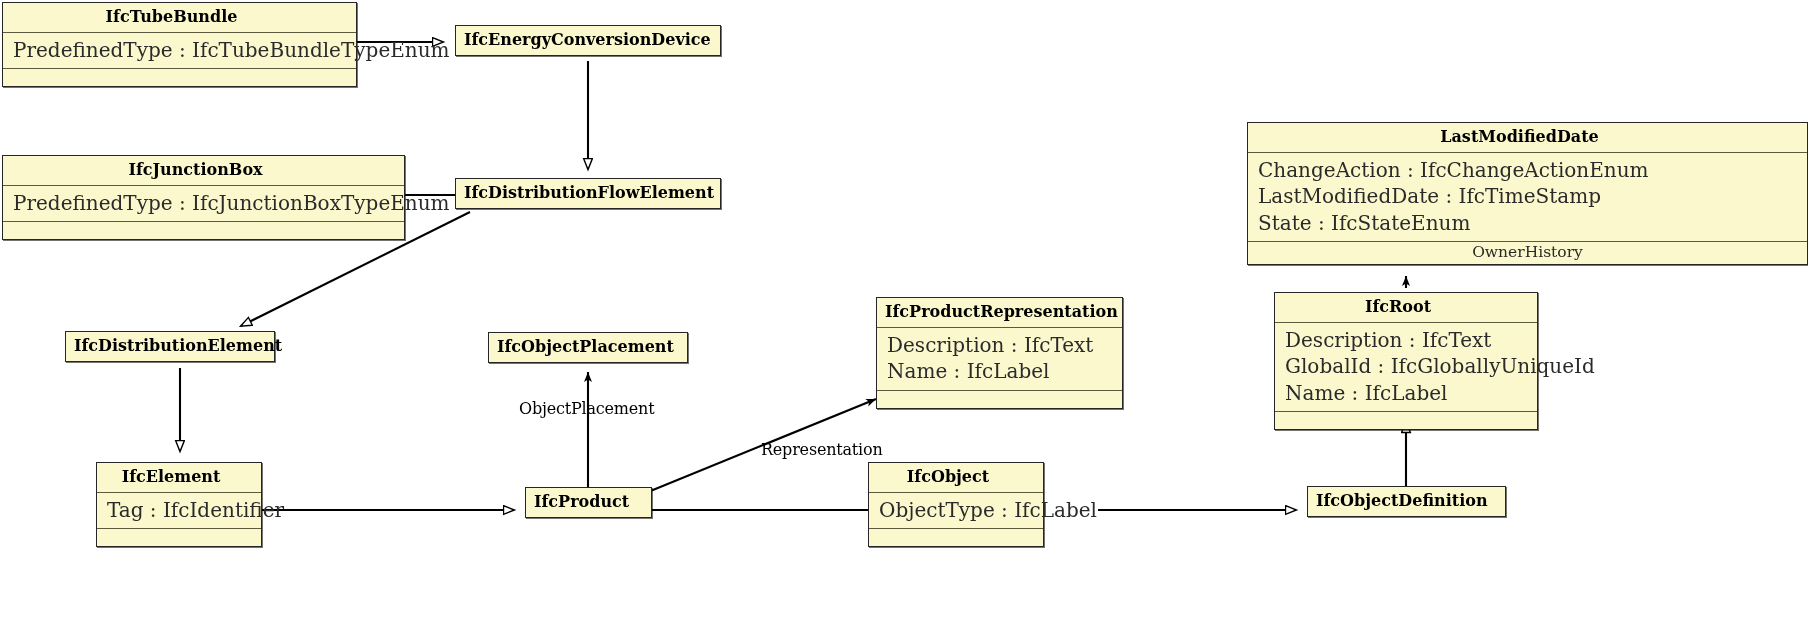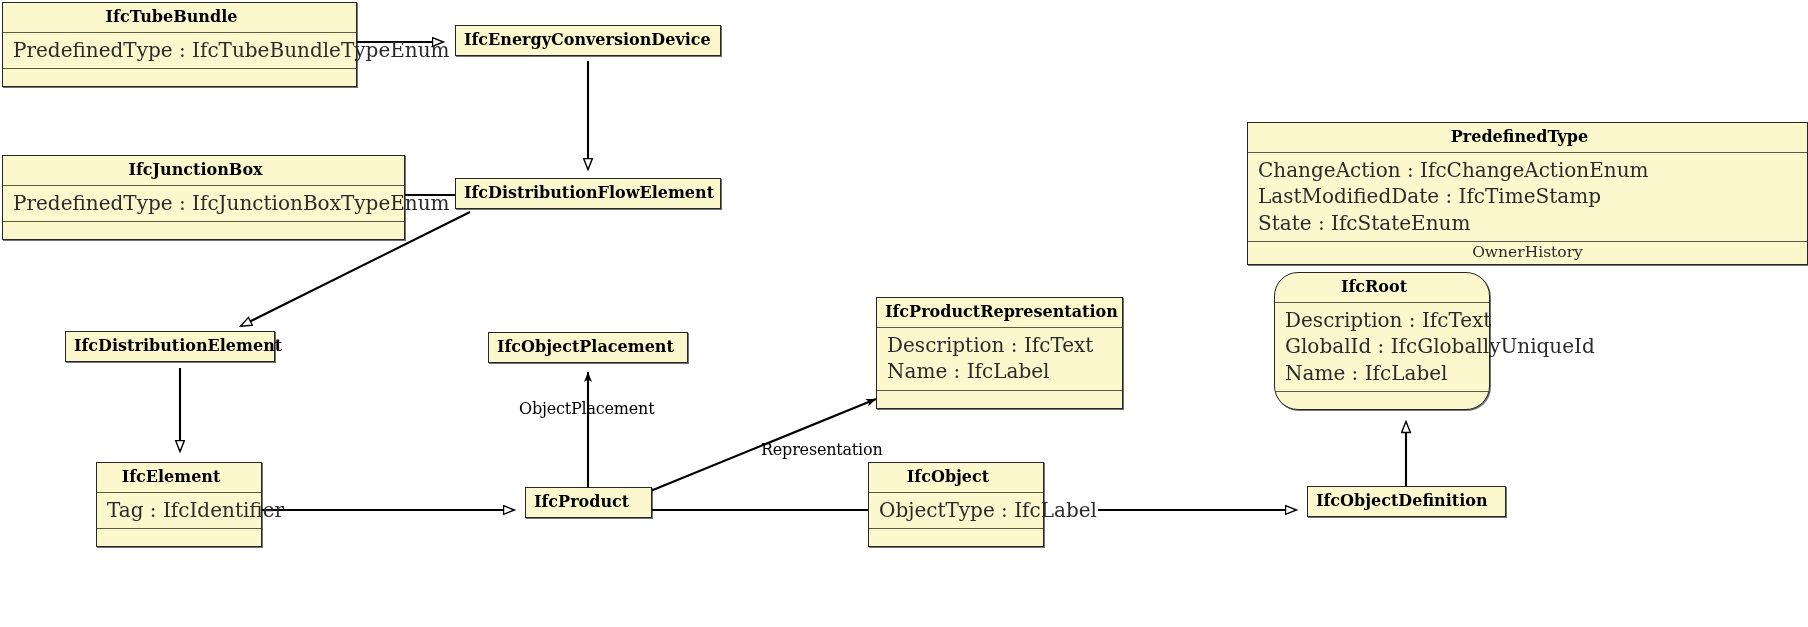--- a/index.html
+++ b/index.html
@@ -140,21 +140,21 @@
       <div class="uml-attr">PredefinedType : IfcJunctionBoxTypeEnum</div>
     </div>
     <div class="uml-foot"></div>
   </div>
 
   <div class="uml-class" style="left:455px;top:178px;width:266px;">
     <div class="uml-name">IfcDistributionFlowElement</div>
   </div>
 
   <div class="uml-class" style="left:1247px;top:122px;width:561px;">
-    <div class="uml-name">PredefinedType</div>
+    <div class="uml-name">LastModifiedDate</div>
     <div class="uml-attrs">
       <div class="uml-attr">ChangeAction : IfcChangeActionEnum</div>
       <div class="uml-attr">LastModifiedDate : IfcTimeStamp</div>
       <div class="uml-attr">State : IfcStateEnum</div>
     </div>
     <div class="uml-role">OwnerHistory</div>
   </div>
 
   <div class="uml-class" style="left:65px;top:331px;width:210px;">
     <div class="uml-name">IfcDistributionElement</div>
@@ -166,21 +166,21 @@
 
   <div class="uml-class" style="left:876px;top:297px;width:247px;">
     <div class="uml-name">IfcProductRepresentation</div>
     <div class="uml-attrs">
       <div class="uml-attr">Description : IfcText</div>
       <div class="uml-attr">Name : IfcLabel</div>
     </div>
     <div class="uml-foot"></div>
   </div>
 
-  <div class="uml-class" style="left:1274px;top:272px;width:216px;border-radius:24px;">
+  <div class="uml-class" style="left:1274px;top:292px;width:264px;">
     <div class="uml-name">IfcRoot</div>
     <div class="uml-attrs">
       <div class="uml-attr">Description : IfcText</div>
       <div class="uml-attr">GlobalId : IfcGloballyUniqueId</div>
       <div class="uml-attr">Name : IfcLabel</div>
     </div>
     <div class="uml-foot"></div>
   </div>
 
   <div class="uml-class" style="left:96px;top:462px;width:166px;">

